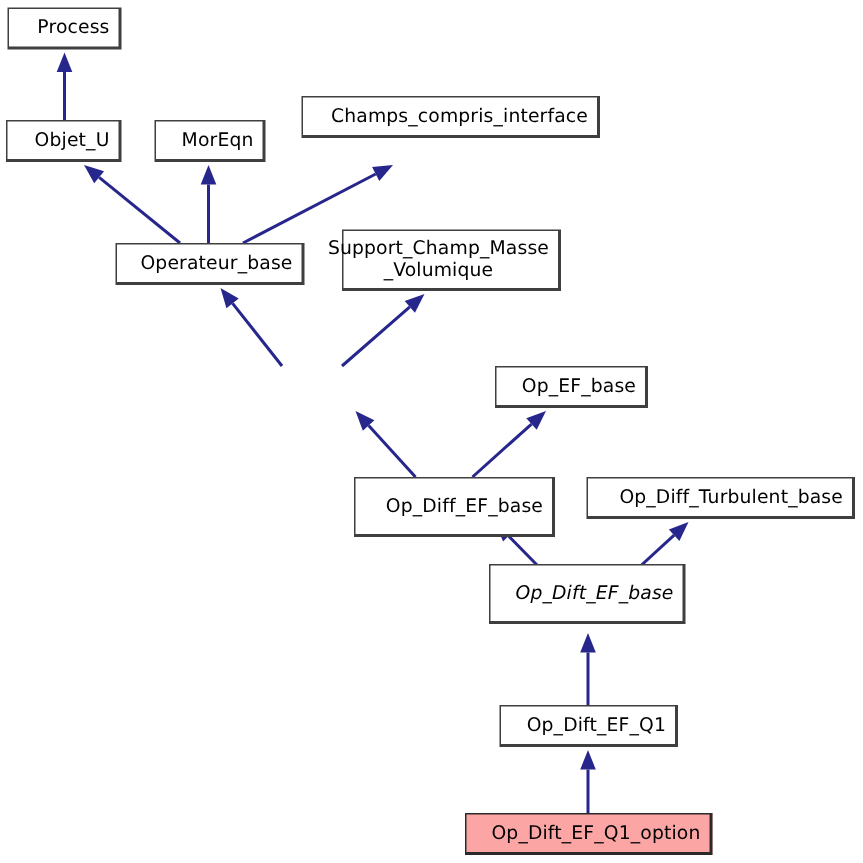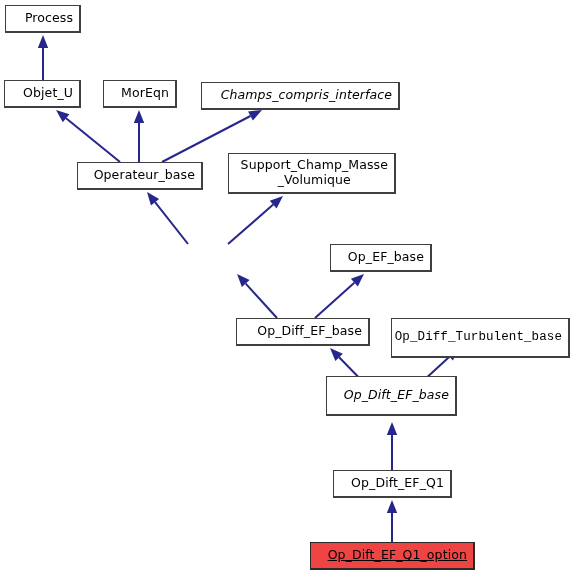--- a/index.html
+++ b/index.html
@@ -38,23 +38,22 @@
     justify-content: flex-end;
     text-align: center;
     color: #000000;
     font-size: 12.5px;
     line-height: 1.18;
     letter-spacing: 0.1px;
     white-space: pre;
     z-index: 2;
   }
   .node.highlight {
-    background: #ef4444;
+    background: #fca5a5;
     border-color: #2a2a2a;
-    text-decoration: underline;
   }
   .node .label {
     display: block;
     padding: 0 6px;
   }
 </style>
 </head>
 <body>
 
 <div id="diagram">
@@ -104,23 +103,23 @@
         <polygon points="392,422 397.2,435 386.8,435" fill="#26268c"></polygon>
       </g>
       <g>
         <line x1="392" y1="542" x2="392" y2="513" stroke="#26268c" stroke-width="2"></line>
         <polygon points="392,500 397.2,513 386.8,513" fill="#26268c"></polygon>
       </g>
     </svg>
 <div class="node" style="left: 5px; top: 5px; width: 76px; height: 28px;"><span class="label">Process</span></div>
     <div class="node" style="left: 103px; top: 80px; width: 74px; height: 28px;"><span class="label">MorEqn</span></div>
     <div class="node" style="left: 4px; top: 80px; width: 77px; height: 28px;"><span class="label">Objet_U</span></div>
-    <div class="node" style="left: 201px; top: 82px; width: 199px; height: 28px; font-style: italic;"><span class="label">Champs_compris_interface</span></div>
+    <div class="node" style="left: 201px; top: 64px; width: 199px; height: 28px;"><span class="label">Champs_compris_interface</span></div>
     <div class="node" style="left: 77px; top: 162px; width: 126px; height: 28px;"><span class="label">Operateur_base</span></div>
-    <div class="node" style="left: 228px; top: 153px; width: 168px; height: 41px;"><span class="label">Support_Champ_Masse
+    <div class="node" style="left: 228px; top: 153px; width: 146px; height: 41px;"><span class="label">Support_Champ_Masse
 _Volumique</span></div>
     <div class="node" style="left: 330px; top: 244px; width: 102px; height: 28px;"><span class="label">Op_EF_base</span></div>
-    <div class="node" style="left: 236px; top: 318px; width: 134px; height: 28px; padding-left: 32px;"><span class="label">Op_Diff_EF_base</span></div>
-    <div class="node" style="left: 391px; top: 318px; width: 179px; height: 40px; font-family: Liberation Mono, monospace;"><span class="label">Op_Diff_Turbulent_base</span></div>
+    <div class="node" style="left: 236px; top: 318px; width: 134px; height: 40px; padding-left: 32px;"><span class="label">Op_Diff_EF_base</span></div>
+    <div class="node" style="left: 391px; top: 318px; width: 179px; height: 28px;"><span class="label">Op_Diff_Turbulent_base</span></div>
     <div class="node" style="left: 326px; top: 376px; width: 131px; height: 40px; font-style: italic;"><span class="label">Op_Dift_EF_base</span></div>
     <div class="node" style="left: 333px; top: 470px; width: 119px; height: 28px;"><span class="label">Op_Dift_EF_Q1</span></div>
     <div class="node highlight" style="left: 310px; top: 542px; width: 165px; height: 28px;"><span class="label">Op_Dift_EF_Q1_option</span></div>
   </div>
 
 </body></html>

